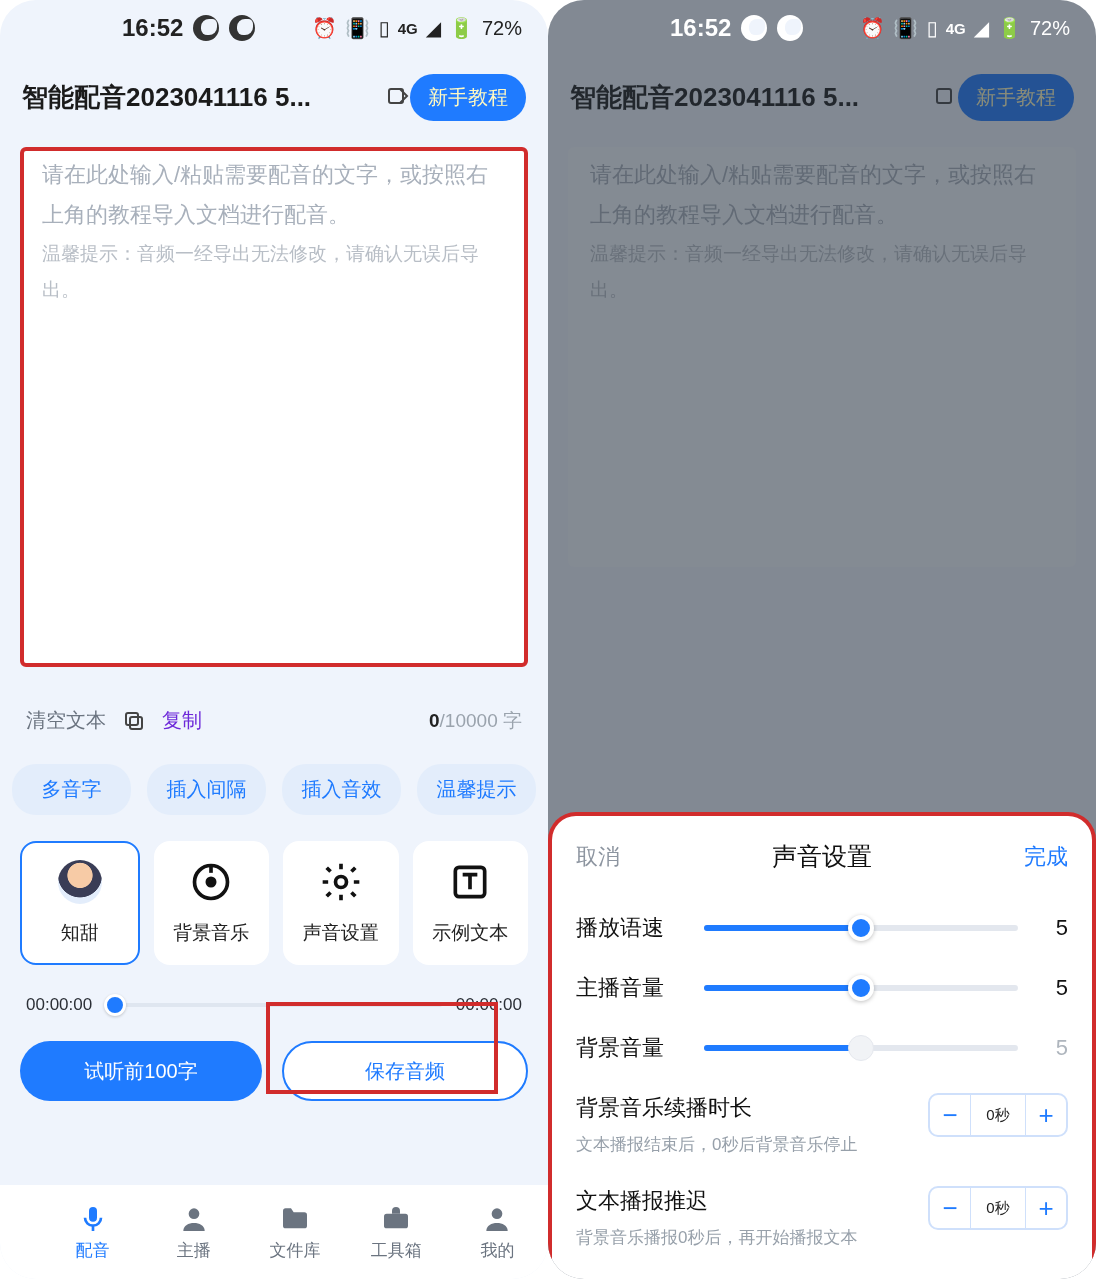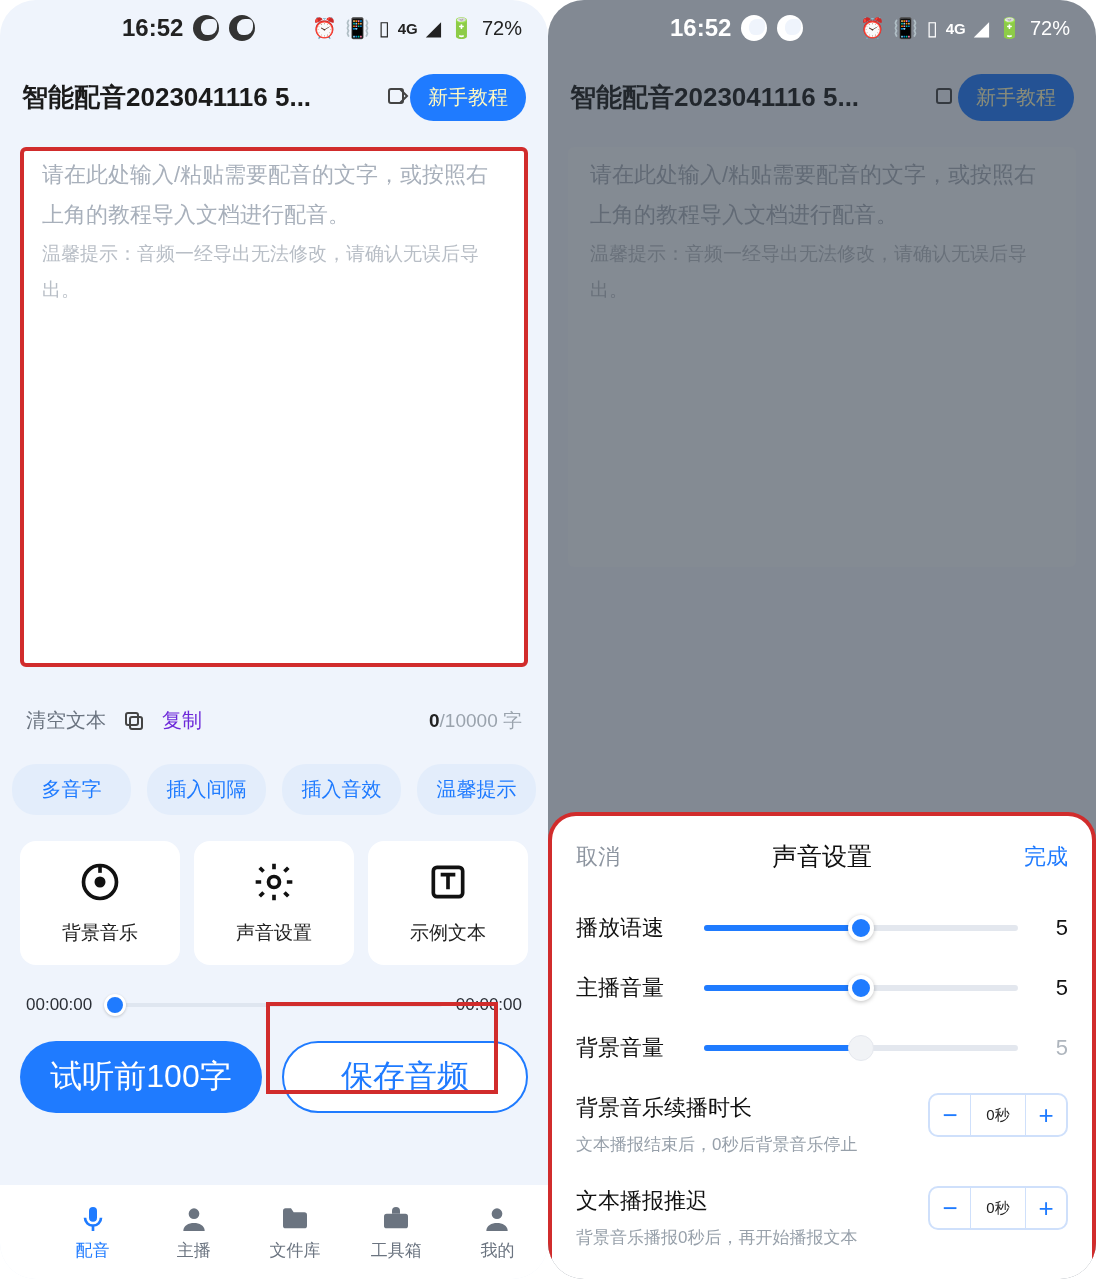--- a/index.html
+++ b/index.html
@@ -37,21 +37,21 @@
   .card { flex:1; background:#fff; border-radius:16px; display:flex; flex-direction:column; align-items:center; justify-content:center; gap:16px; height:124px; font-size:19px; color:#222; }
   .card.active { border:2px solid #1f7bff; }
   .avatar{ width:44px; height:44px; border-radius:50%; background: radial-gradient(circle at 50% 35%, #f7cba6 34%, #3a3d56 36% 60%, #e3edfb 62%); }
   .ico { width:44px; height:44px; }
   
   .prog { display:flex; align-items:center; gap:14px; padding: 30px 26px 0; color:#2b2f36; font-size:17px; }
   .track { flex:1; height:4px; background:#dfe6f0; border-radius:2px; position:relative; }
   .thumb { position:absolute; left:0; top:50%; transform:translate(-2px,-50%); width:22px; height:22px; border-radius:50%; background:#1f7bff; border:3px solid #fff; box-shadow:0 1px 3px rgba(0,0,0,.2);}
   
   .bigrow { display:flex; gap:20px; padding: 26px 20px 0; }
-  .bigbtn { flex:1; height:72px; border-radius:36px; display:flex; align-items:center; justify-content:center; font-size:32px; }
+  .bigbtn { flex:1; height:60px; border-radius:36px; display:flex; align-items:center; justify-content:center; font-size:20px; }
   .primary { background:#1f7bff; color:#fff; }
   .outline { background:#fff; border:2px solid #1f7bff; color:#1f7bff; }
   .redbox { position:absolute; border:4px solid #d12c2c; pointer-events:none; }
   
   .nav { position:absolute; bottom:0; left:0; right:0; height:94px; background:#fff; display:flex; }
   .nav-item { flex:1; display:flex; flex-direction:column; align-items:center; justify-content:center; gap:4px; font-size:17px; color:#6b7480; }
   .nav-item.active { color:#1f7bff;padding-left:42px; }
   .nav-item svg{width:32px;height:32px;}
   
   .sheet { position:absolute; left:0; right:0; bottom:0; background:#fff; border-radius:28px 28px 0 0; z-index:10; padding: 24px 0 30px; border:4px solid #d12c2c; border-bottom:none;}
@@ -122,20 +122,24 @@
   </div>
 
   <div class="chips">
     <div class="chip">多音字</div>
     <div class="chip">插入间隔</div>
     <div class="chip">插入音效</div>
     <div class="chip">温馨提示</div>
   </div>
 
   <div class="cards">
+    <div class="card active">
+      <div class="avatar"></div>
+      <span>知甜</span>
+    </div>
     <div class="card">
       <svg class="ico" viewBox="0 0 24 24" fill="none" stroke="#111" stroke-width="2">
           <circle cx="12" cy="12" r="9"></circle>
           <circle cx="12" cy="12" r="2" fill="#111"></circle>
           <path d="M12 3v4"></path>
         </svg>
       <span>背景音乐</span>
     </div>
     <div class="card">
       <svg class="ico" viewBox="0 0 24 24" fill="none" stroke="#111" stroke-width="2">

